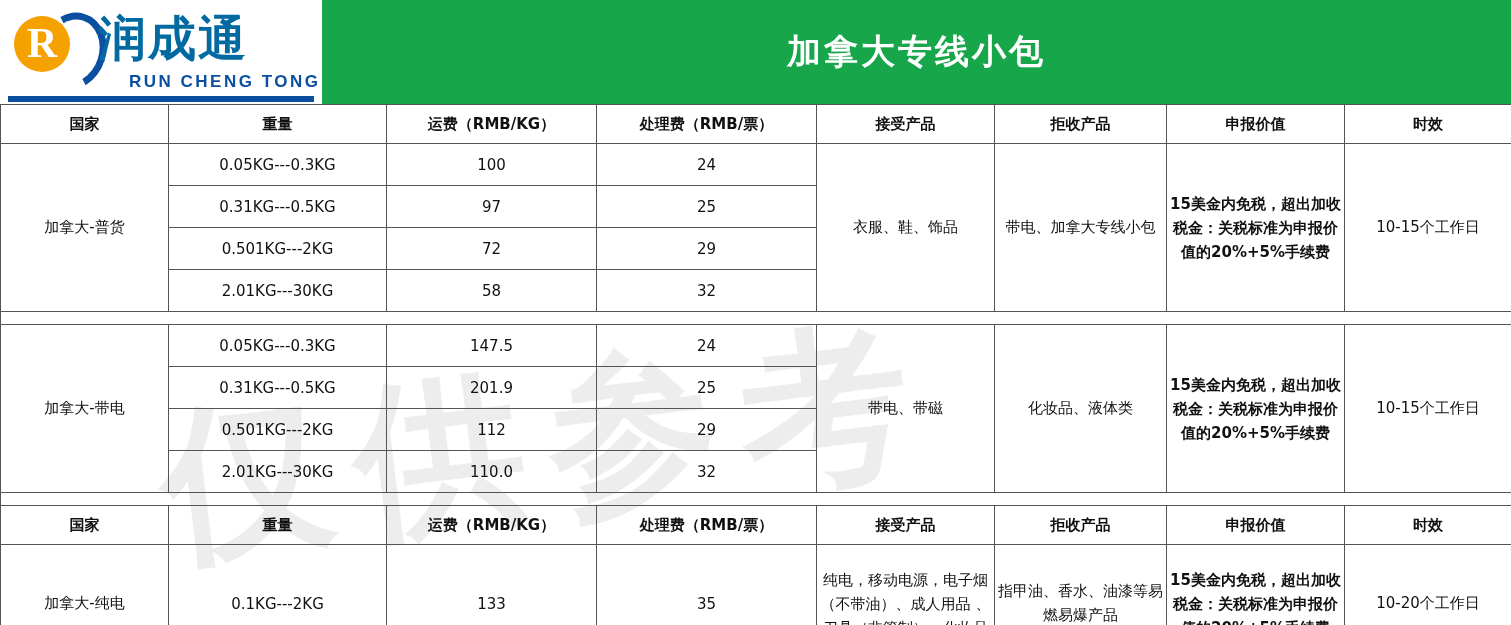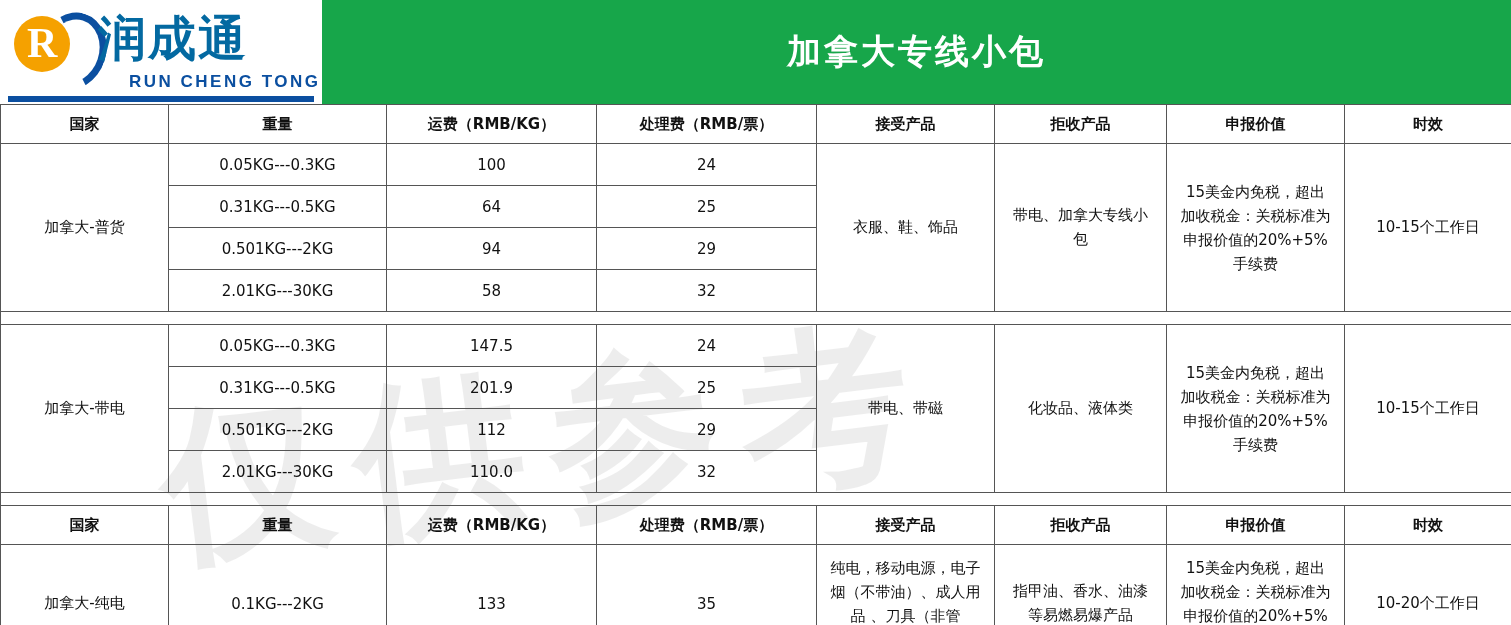--- a/index.html
+++ b/index.html
@@ -141,21 +141,21 @@
     position: relative;
     z-index: 3;
   }
   table.rate td, table.rate th {
     border: 1px solid #555;
     font-size: 15px;
     color: #111;
     text-align: center;
     vertical-align: middle;
     font-family: "DejaVu Sans", sans-serif;
-    padding: 2px 12px;
+    padding: 2px 0;
     background: transparent;
   }
   .hdr td {
     font-weight: bold;
     font-size: 16px;
     height: 34px;
   }
   .band {
     height: 10px;
   }
@@ -178,20 +178,21 @@
   .country-cell {
     font-size: 16px;
   }
   .multi {
     line-height: 1.55;
   }
   .declare {
     line-height: 1.6;
     font-size: 14.5px;
     text-align: center;
+    font-weight: bold;
   }
   .pure-accept {
     line-height: 1.6;
     font-size: 14.5px;
   }
   col.c1 { width: 168px; }
   col.c2 { width: 218px; }
   col.c3 { width: 210px; }
   col.c4 { width: 220px; }
   col.c5 { width: 178px; }
@@ -249,26 +250,26 @@
         <td class="nodot-top">0.05KG---0.3KG</td>
         <td class="nodot-top">100</td>
         <td class="nodot-top">24</td>
         <td class="multi nodot-top nodot-bot" rowspan="4">衣服、鞋、饰品</td>
         <td class="multi nodot-top nodot-bot" rowspan="4">带电、加拿大专线小包</td>
         <td class="declare nodot-top nodot-bot" rowspan="4">15美金内免税，超出加收税金：关税标准为申报价值的20%+5%手续费</td>
         <td class="nodot-top nodot-bot" rowspan="4">10-15个工作日</td>
       </tr>
       <tr class="subrow">
         <td>0.31KG---0.5KG</td>
-        <td>64</td>
+        <td>97</td>
         <td>25</td>
       </tr>
       <tr class="subrow">
         <td>0.501KG---2KG</td>
-        <td>94</td>
+        <td>72</td>
         <td>29</td>
       </tr>
       <tr class="subrow">
         <td class="nodot-bot">2.01KG---30KG</td>
         <td class="nodot-bot">58</td>
         <td class="nodot-bot">32</td>
       </tr>
 
       <tr class="band">
         <td colspan="8"></td>

